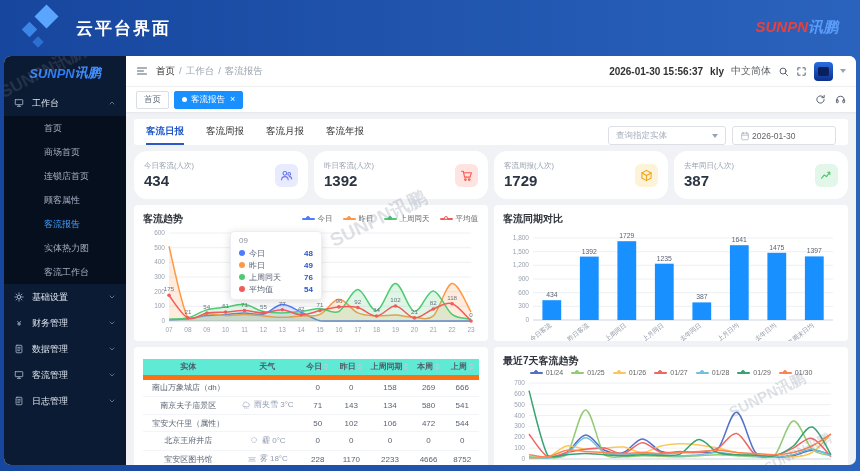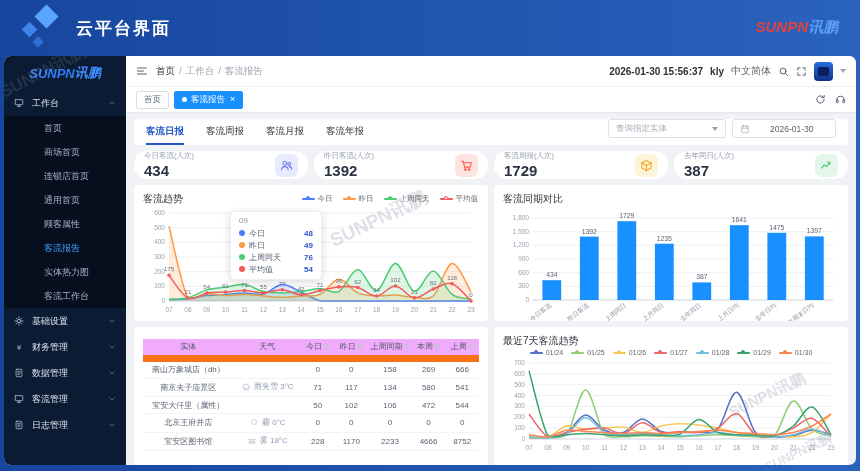--- a/index.html
+++ b/index.html
@@ -47,58 +47,58 @@
   .avatar:after{content:"";position:absolute;left:4px;top:5px;width:11px;height:9px;background:#0a1f5e;border-radius:2px;}
   .caret{width:0;height:0;border-left:3px solid transparent;border-right:3px solid transparent;border-top:4px solid #9aa3b0;}
   .tabrow{height:26px;background:#fff;border-top:1px solid #f0f0f0;box-shadow:0 1px 2px rgba(0,0,0,.06);display:flex;align-items:center;padding:0 10px;flex:none;position:relative;z-index:1;}
   .chip{height:18px;display:inline-flex;align-items:center;padding:0 7px;font-size:8.5px;border:1px solid #d9dde4;border-radius:2px;background:#fff;color:#5f6b7a;margin-right:5px;cursor:pointer;}
   .chip.active{background:#1890ff;border-color:#1890ff;color:#fff;}
   .chip .dot{width:5px;height:5px;border-radius:50%;background:#fff;margin-right:4px;}
   .chip .x{margin-left:5px;font-size:9px;line-height:1;}
   .tr-right{margin-left:auto;display:flex;align-items:center;gap:9px;}
   .content{flex:1;padding:7px 8px;overflow:hidden;display:flex;flex-direction:column;gap:6px;}
   
-  .subtab-strip{background:#fff;border-radius:3px;height:26px;display:flex;align-items:flex-start;padding:0 12px;flex:none;}
+  .subtab-strip{background:#fff;border-radius:3px;height:26px;display:flex;align-items:flex-end;padding:0 12px;flex:none;}
   .subtab{font-size:9.5px;color:#303133;margin-right:22px;height:26px;display:inline-flex;align-items:center;border-bottom:2px solid transparent;cursor:pointer;}
   .subtab.active{color:#1f57c9;font-weight:bold;border-bottom-color:#2b57c8;}
   .st-right{margin-left:auto;display:flex;align-items:center;gap:6px;}
   .sel{height:19px;min-width:118px;border:1px solid #dcdfe6;border-radius:3px;background:#fff;display:inline-flex;align-items:center;padding:0 7px;font-size:8.5px;color:#a6adbb;cursor:pointer;gap:32px;}
   .sel .caret{margin-left:auto;}
-  .datebox{height:19px;min-width:104px;border:1px solid #dcdfe6;border-radius:3px;background:#fff;display:inline-flex;align-items:center;gap:20px;padding:0 7px;font-size:8.5px;color:#606266;cursor:pointer;}
+  .datebox{height:19px;min-width:104px;border:1px solid #dcdfe6;border-radius:3px;background:#fff;display:inline-flex;align-items:center;gap:2px;padding:0 7px;font-size:8.5px;color:#606266;cursor:pointer;}
   .datebox .ic{color:#b0b6c3;font-size:10px;display:inline-flex;}
   
   .statrow{display:flex;gap:6px;flex:none;}
-  .stat{flex:1;background:#fff;border-radius:13px;padding:5px 10px;display:flex;align-items:center;justify-content:space-between;height:28px;}
+  .stat{flex:1;background:#fff;border-radius:13px;padding:5px 10px;display:flex;align-items:center;justify-content:space-between;height:48px;}
   .stat .sl{font-size:7.5px;color:#98a0ae;}
   .stat .sv{font-size:15px;font-weight:bold;color:#2b3442;margin-top:1px;}
   .stat .sic{width:23px;height:23px;border-radius:6px;display:flex;align-items:center;justify-content:center;font-size:13px;}
   
   .chartrow{display:flex;gap:6px;flex:none;}
   .card{background:#fff;border-radius:4px;padding:7px 9px;position:relative;overflow:hidden;}
-  .card-title{font-size:10px;font-weight:normal;color:#30343c;}
+  .card-title{font-size:10px;font-weight:bold;color:#30343c;}
   .trend-card,.compare-card{width:354px;height:136px;}
   .table-card,.week-card{width:354px;height:139px;}
   .legend{display:flex;align-items:center;gap:10px;font-size:7.5px;color:#666;}
   .trend-legend{position:absolute;right:10px;top:9px;}
   .week-legend{justify-content:center;margin-top:1px;gap:8px;font-size:7px;}
   .lg-item{display:inline-flex;align-items:center;gap:3px;cursor:pointer;}
   .lg-line{width:13px;height:2px;border-radius:1px;position:relative;display:inline-block;}
   .lg-dot{position:absolute;left:4px;top:-2px;width:4px;height:4px;border-radius:50%;border:1.5px solid;}
   svg.plot{display:block;}
   
   .tooltip{position:absolute;left:96px;top:26px;width:92px;background:#fff;border:1px solid #ebeef5;border-radius:4px;box-shadow:0 2px 8px rgba(0,0,0,.15);padding:4px 8px;z-index:3;}
   .tt-title{font-size:8px;color:#8a93a2;margin-bottom:2px;}
   .tt-row{display:flex;align-items:center;font-size:8px;color:#5a6372;height:12px;}
   .tt-row .d{width:6px;height:6px;border-radius:50%;margin-right:4px;}
   .tt-row .v{margin-left:auto;font-weight:bold;color:#2b57c8;}
   
   .tbl-head{display:flex;align-items:center;}
   .tbl-note{margin-left:auto;font-size:7px;color:#f0613c;}
   table.rpt{width:100%;border-collapse:collapse;margin-top:5px;table-layout:fixed;}
-  table.rpt th{background:#f0abfc;font-size:8px;color:#555c68;font-weight:normal;padding:3px 1px;border-bottom:7px solid #f97316;line-height:1.2;}
+  table.rpt th{background:#5eead4;font-size:8px;color:#555c68;font-weight:bold;padding:3px 1px;border-bottom:5px solid #f97316;line-height:1.2;}
   table.rpt td{font-size:8px;color:#5a6372;text-align:center;padding:2.5px 1px;border-bottom:1px solid #f2f4f7;}
   .sortcol{cursor:pointer;}
   .sorters{display:inline-flex;flex-direction:column;vertical-align:middle;margin-left:1px;}
   .sorters i{width:0;height:0;border-left:3px solid transparent;border-right:3px solid transparent;display:block;}
   .sorters .up{border-bottom:3px solid #c0c4cc;margin-bottom:1px;}
   .sorters .dn{border-top:3px solid #c0c4cc;}
   .wx{display:inline-flex;align-items:center;gap:3px;justify-content:center;color:#8f9bb0;}
   .wx .ic{font-size:10px;display:inline-flex;color:#aeb9cc;}
   
   .wm{position:absolute;font-weight:bold;pointer-events:none;white-space:nowrap;z-index:5;}
@@ -141,21 +141,20 @@
             <svg viewBox="0 0 24 24" width="1em" height="1em" fill="none" stroke="currentColor" stroke-width="2" stroke-linecap="round" stroke-linejoin="round">
               <path d="M6 15l6-6 6 6"></path>
             </svg>
           </span>
       </div>
       <div class="submenu" id="submenu-host">
 
       <div class="sb-sub">首页</div>
           <div class="sb-sub">商场首页</div>
           <div class="sb-sub">连锁店首页</div>
-          <div class="sb-sub">通用首页</div>
           <div class="sb-sub">顾客属性</div>
           <div class="sb-sub active">客流报告</div>
           <div class="sb-sub">实体热力图</div>
           <div class="sb-sub">客流工作台</div>
         </div>
       <div id="sections-host">
 
       <div class="sb-row sb-section">
             <span class="ic">
               <svg viewBox="0 0 24 24" width="1em" height="1em" fill="none" stroke="currentColor" stroke-width="2" stroke-linecap="round" stroke-linejoin="round">
@@ -580,21 +579,21 @@
                     <td><span class="wx">
                         <span class="ic">
                           <svg viewBox="0 0 24 24" width="1em" height="1em" fill="none" stroke="currentColor" stroke-width="2" stroke-linecap="round" stroke-linejoin="round">
                             <path d="M7 16h9a4 4 0 0 0 .5-8A5.5 5.5 0 0 0 6 9.5 3.5 3.5 0 0 0 7 16z"></path>
                             <path d="M9 19v1M13 19v1M17 19v1"></path>
                           </svg>
                         </span>
                         <span>雨夹雪 3°C</span>
                       </span></td>
                     <td>71</td>
-                    <td>117</td>
+                    <td>143</td>
                     <td>134</td>
                     <td>580</td>
                     <td>541</td>
                   </tr>
                   <tr>
                     <td>宝安大仟里（属性）</td>
                     <td></td>
                     <td>50</td>
                     <td>102</td>
                     <td>106</td>

